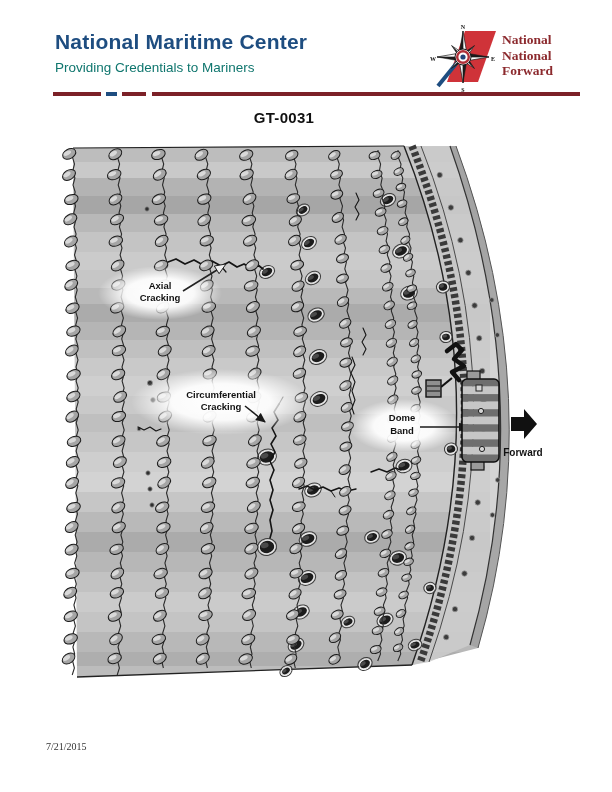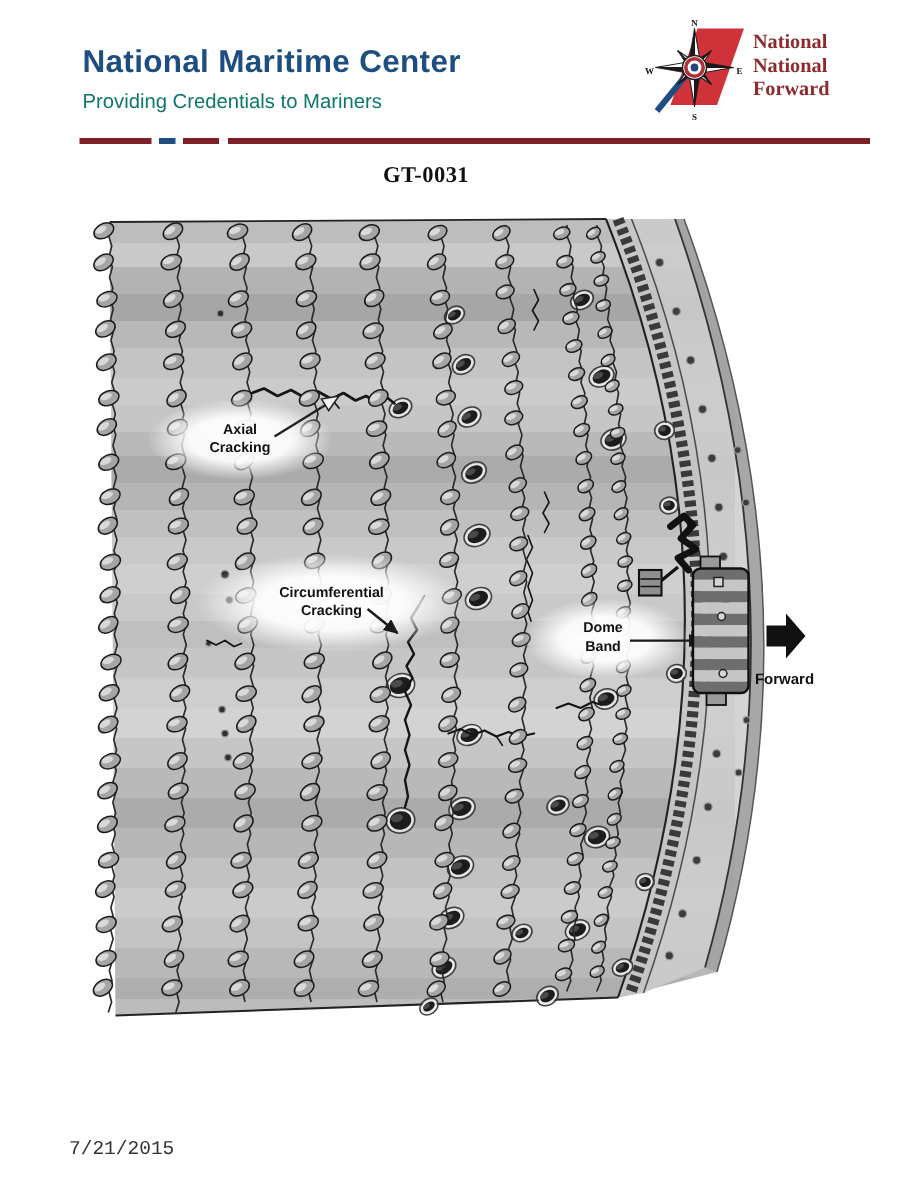--- a/index.html
+++ b/index.html
@@ -7,40 +7,40 @@
     position:relative;width:612px;height:792px;background:#ffffff;
     font-family:"Liberation Sans", sans-serif;overflow:hidden;margin:0 auto;padding-left:13px;
   }
   .nmc-title{
     position:absolute;left:55px;top:30px;font-size:21px;font-weight:bold;
     color:#1e4d80;letter-spacing:0.2px;
   }
   .nmc-tagline{
     position:absolute;left:55px;top:60px;font-size:13.5px;color:#0f766e;
   }
-  .logo-wrap{position:absolute;left:426px;top:10px;width:170px;height:70px;}
+  .logo-wrap{position:absolute;left:426px;top:22px;width:170px;height:70px;}
   .logo-compass{position:absolute;left:0;top:0;}
   .logo-text{
     position:absolute;left:76px;top:10px;
     font-family:"Liberation Serif", serif;font-size:13.5px;line-height:15.5px;
     color:#8c2a2e;font-weight:600;
   }
   .rule-seg{position:absolute;top:92px;height:4px;}
   .doc-title{
     position:absolute;left:0;top:109px;width:568px;text-align:center;
-    font-size:15px;font-weight:bold;color:#111;letter-spacing:0.3px;font-family:Liberation Serif, serif;
+    font-size:15px;font-weight:bold;color:#111;letter-spacing:0.3px;
   }
   .diagram-svg{position:absolute;left:0;top:0;}
   .footer{
     position:absolute;left:0;top:716px;width:524px;text-align:center;
     font-size:9.5px;font-weight:bold;color:#111;line-height:11.5px;
   }
   .footer-date{
     position:absolute;left:46px;top:741px;
-    font-family:Liberation Mono, monospace;font-size:13px;color:#333;margin-top:17px;
+    font-family:Liberation Serif, serif;font-size:10px;color:#333;
   }
 </style>
 </head>
 <body>
 
 <div class="page">
 
   <div class="nmc-title">National Maritime Center</div>
   <div class="nmc-tagline">Providing Credentials to Mariners</div>
 

